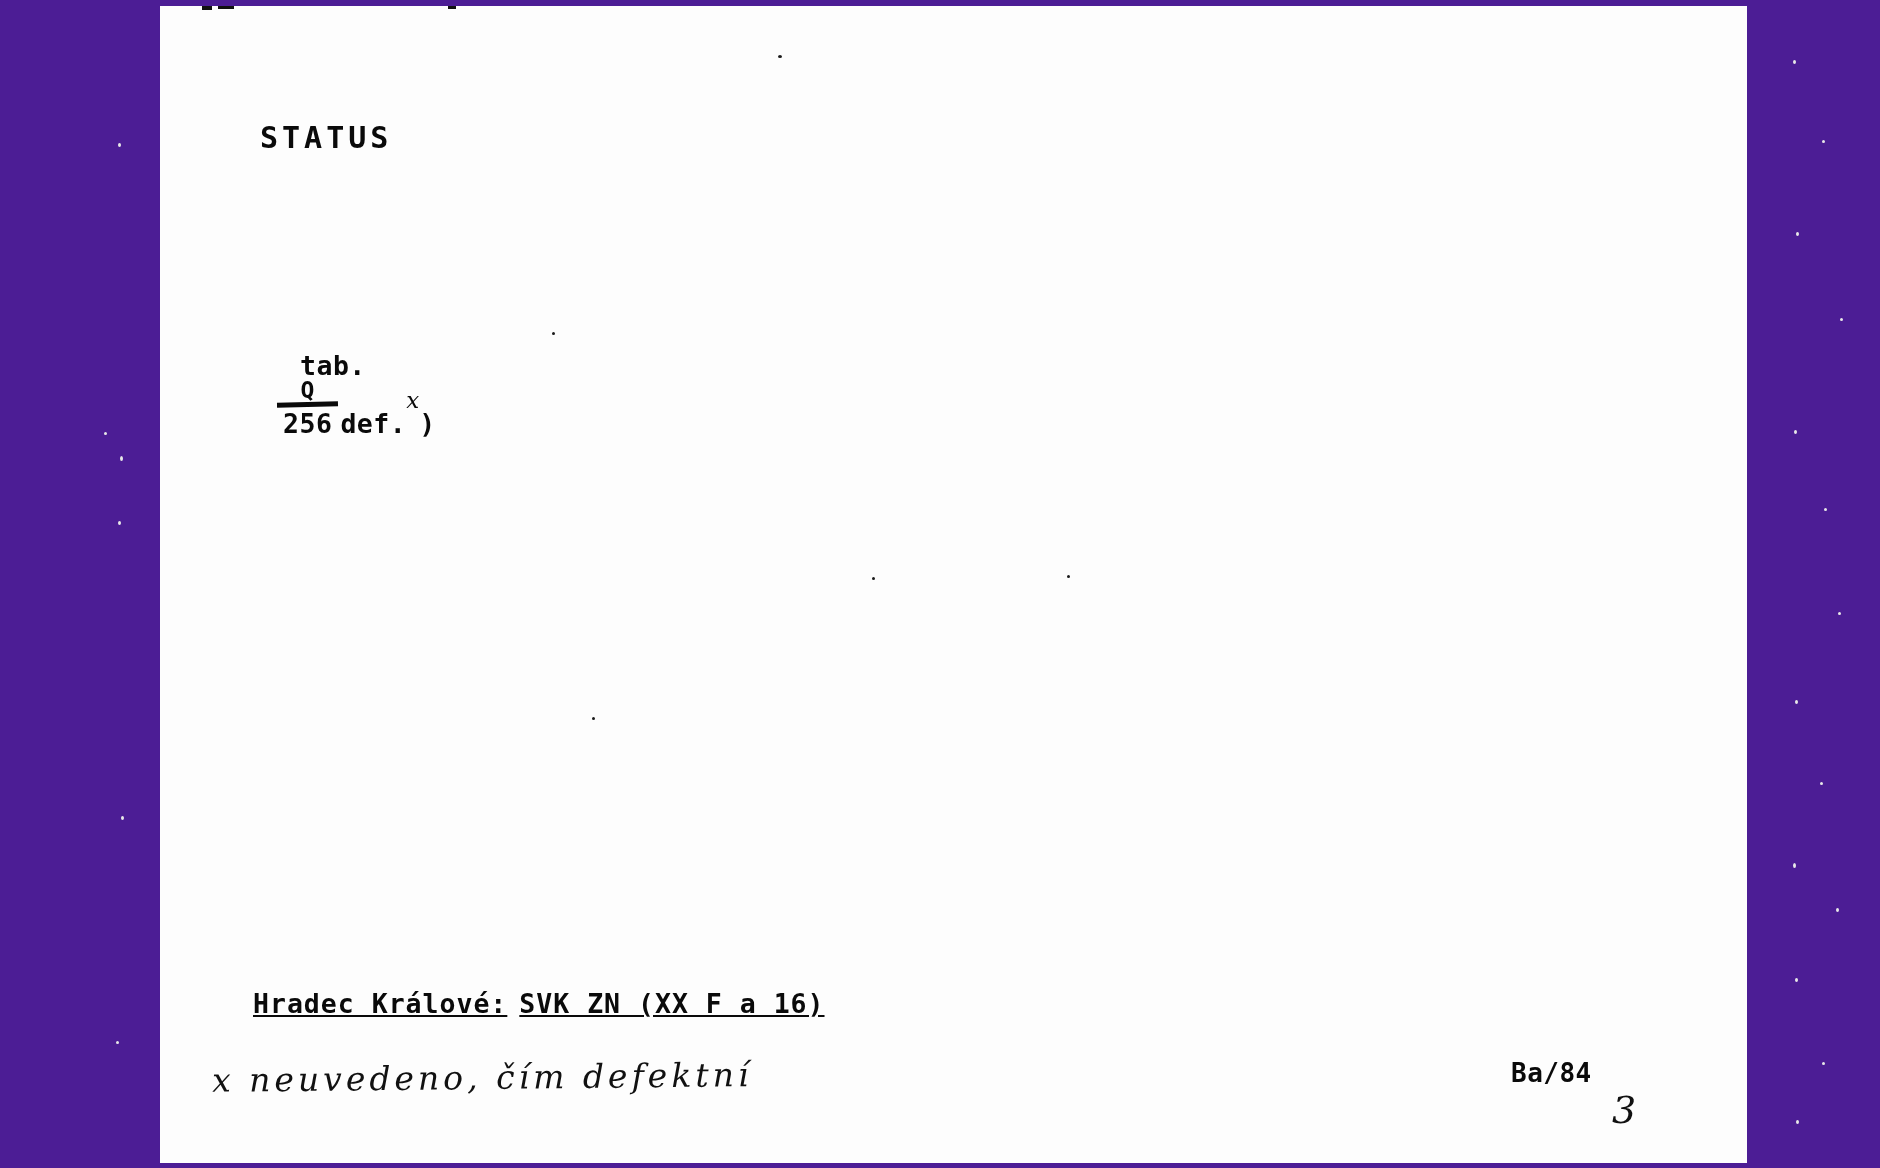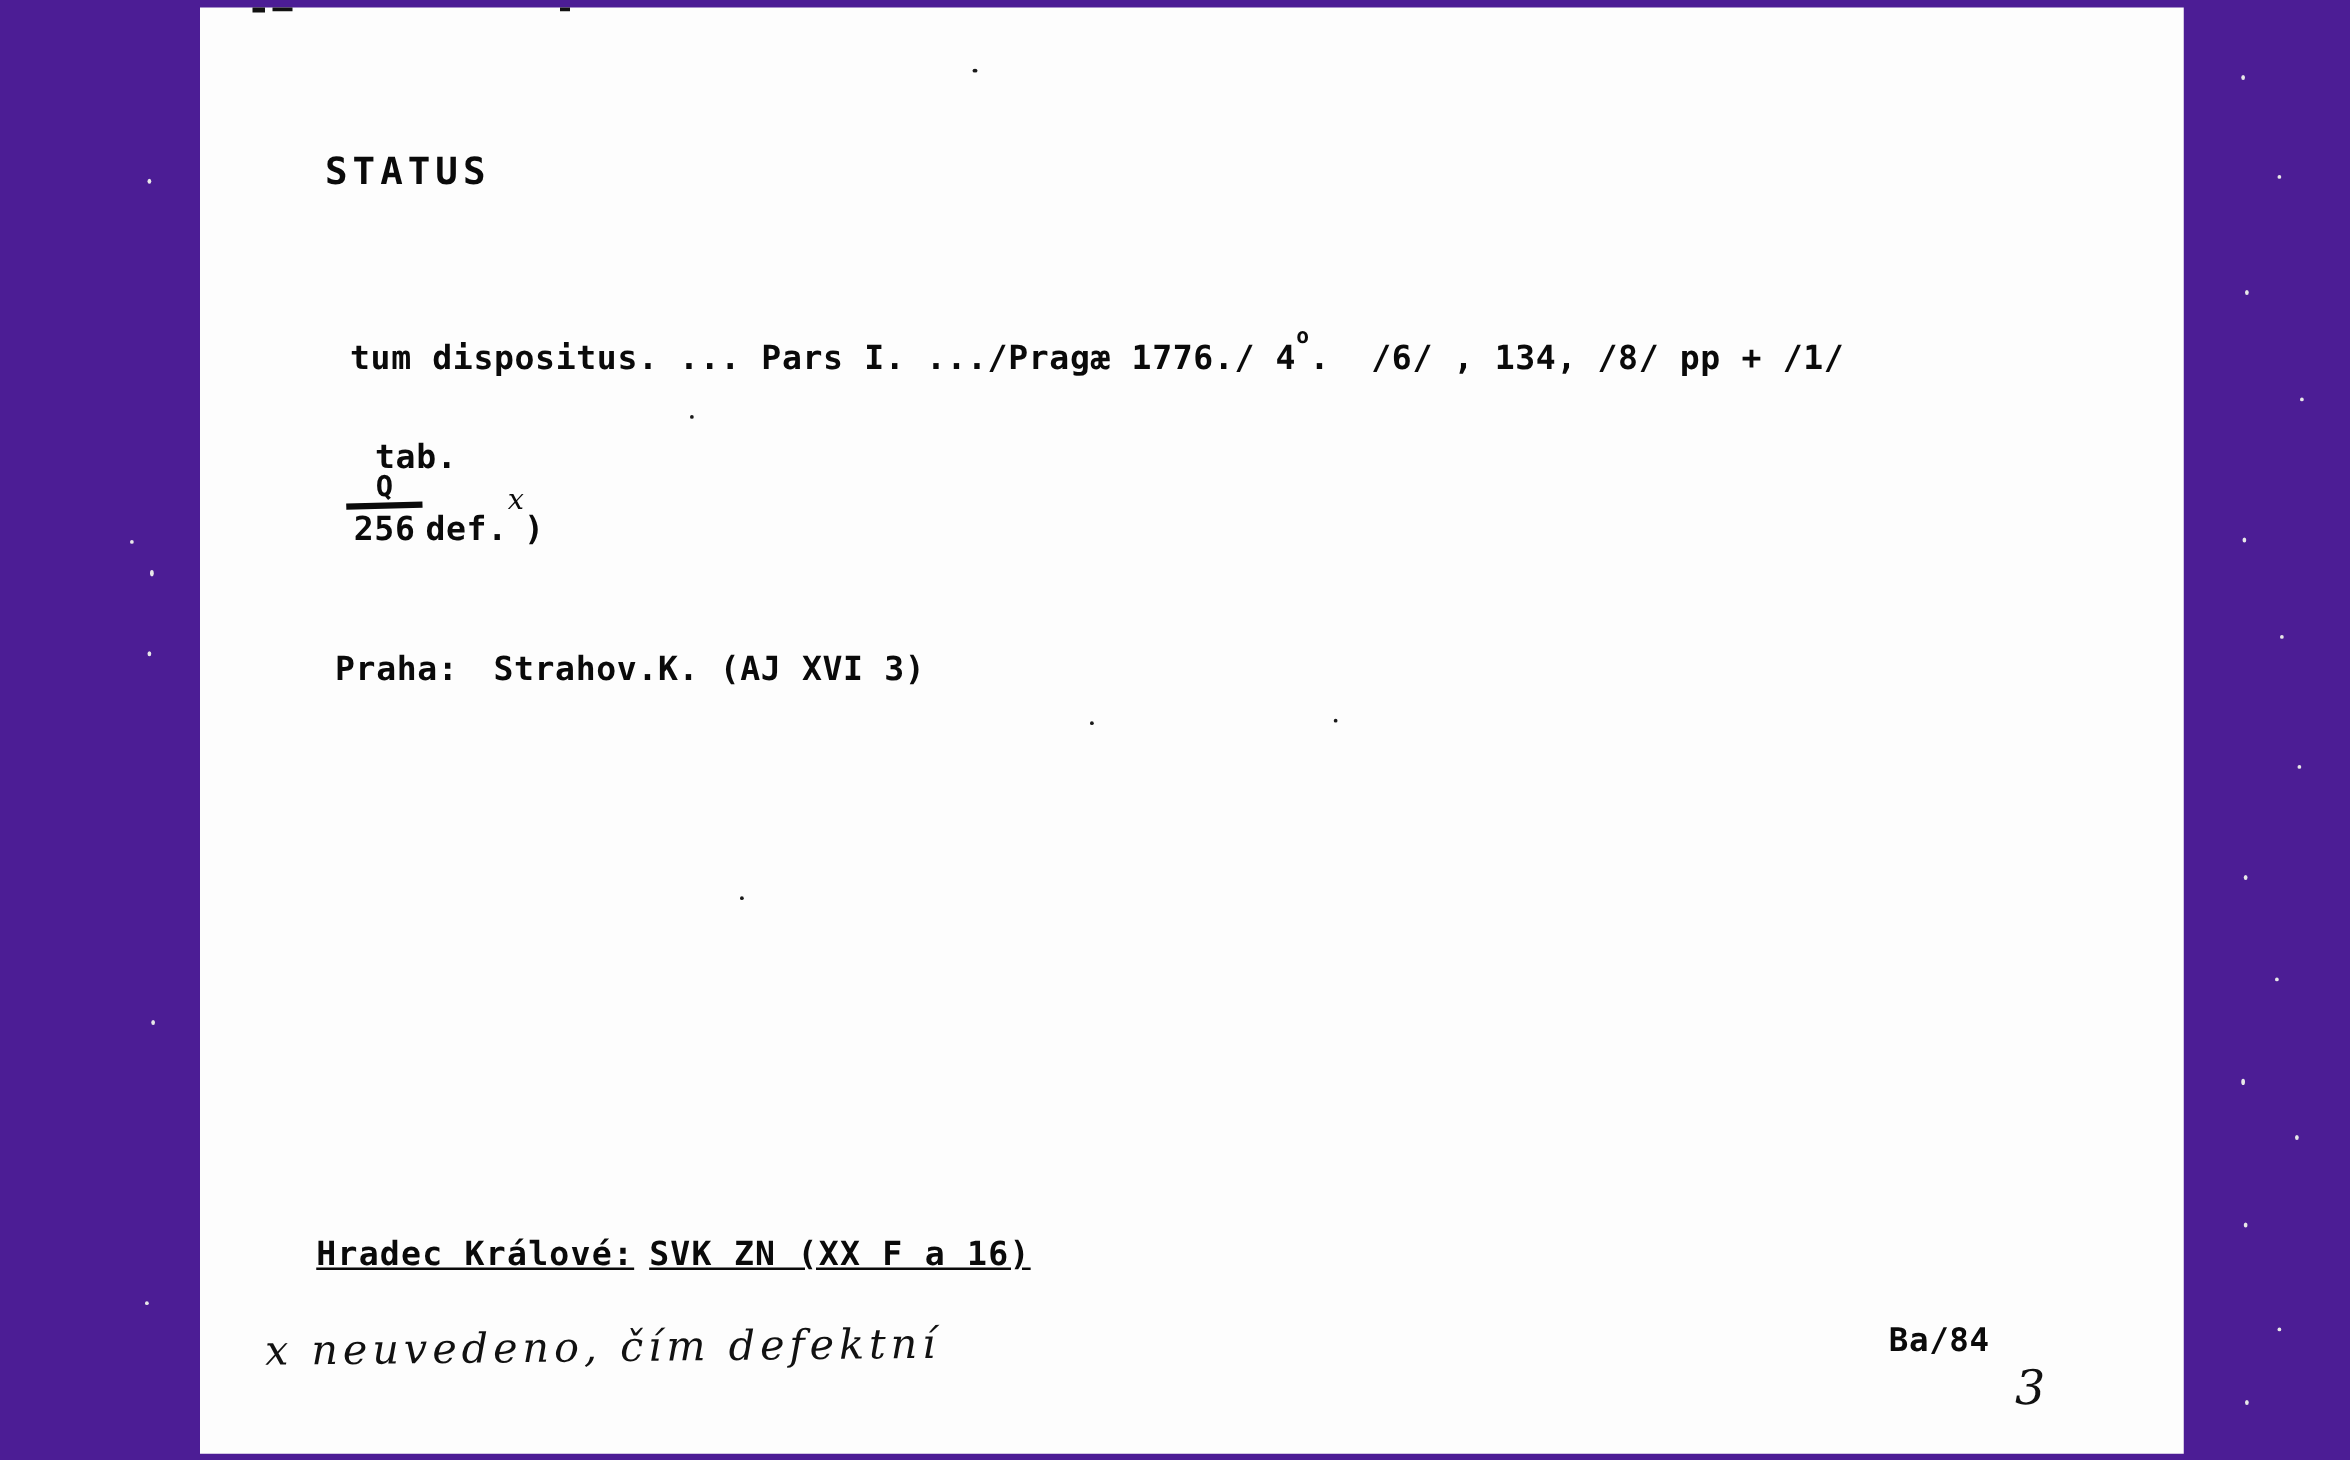--- a/index.html
+++ b/index.html
@@ -30,27 +30,25 @@
 </head>
 <body>
 
 <div class="scan">
 
   <div class="card">
 
     <div class="typed heading" style="left:100px;top:114px;">STATUS</div>
 
 
-    <div class="typed" style="left:120px;top:264px;"><span>tum dispositus. ... Pars I. .../Pragæ 1776./ 4</span><sup class="osup">o</sup><span>.  /6/ , 134, /8/ pp + /1/</span></div>
 
     <div class="typed" style="left:140px;top:316px;margin-top:28px;">tab.</div>
 
     <div class="typed" style="left:97px;top:372px;"><span class="frac"><span class="frac-top">Q</span><span class="frac-bar"></span><span class="frac-bottom">256</span></span><span>def.</span><sup class="fsup">x</sup><span>)</span></div>
 
-    <div class="typed" style="left:108px;top:514px;"><span>Praha:</span><span class="gap">Strahov.K. (AJ XVI 3)</span></div>
 
     <div class="typed" style="left:93px;top:982px;letter-spacing:1px;text-decoration:underline;"><span>Hradec Králové:</span><span style="margin-left:12px;">SVK ZN (XX F a 16)</span></div>
 
     <div class="hand" style="position:absolute;left:52px;top:1052px;">x neuvedeno, čím defektní</div>
 
     <div class="typed" style="left:1351px;top:1052px;font-size:26px;">Ba/84</div>
 
     <div class="hand3" style="position:absolute;left:1452px;top:1082px;">3</div>
 
     <div class="speck d" style="left:618px;top:49px;width:4px;height:3px;"></div>

